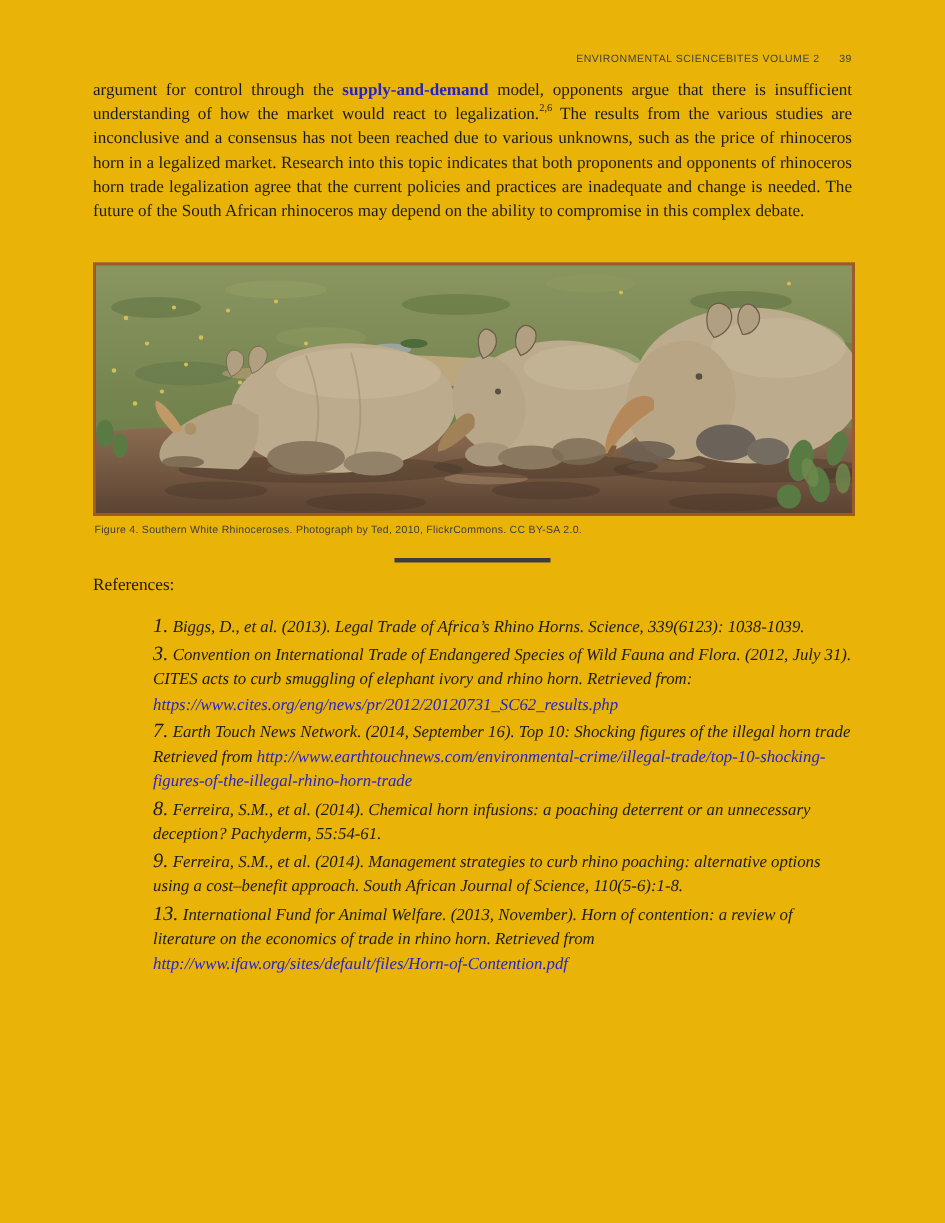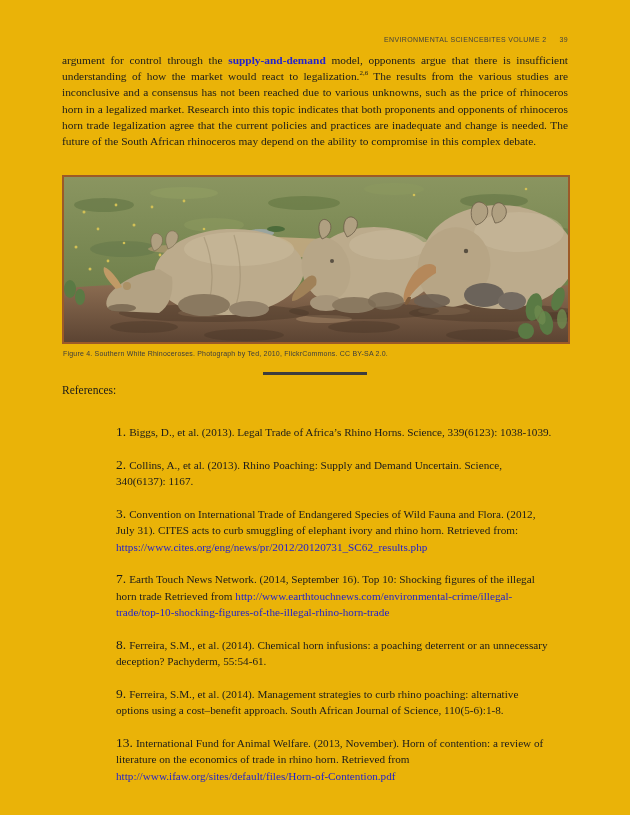--- a/index.html
+++ b/index.html
@@ -26,21 +26,21 @@
     border:2px solid var(--photo-border,#9c5a28);box-sizing:border-box;background:#7e8c55;
   }
   .photo-frame svg{display:block;width:100%;height:100%;}
   .caption{
     position:absolute;left:63px;top:350px;width:470px;
     font-family:"Liberation Sans",sans-serif;font-size:7px;letter-spacing:.2px;color:#3c3c3c;
   }
   .divider{position:absolute;left:263px;top:372px;width:104px;height:3px;background:var(--divider,#3d3d3d);}
   .refs-heading{position:absolute;left:62px;top:384px;margin:0;font-size:11.5px;font-weight:normal;}
   .refs-list{position:absolute;left:100px;top:408px;width:470px;font-size:11.2px;line-height:16.5px;}
-  .ref-item{margin:16px;}
+  .ref-item{margin:2px;font-style:italic;}
   .ref-num{font-size:13.5px;line-height:1;margin-right:3px;}
 </style>
 </head>
 <body>
 
 <div class="page">
 
   <div class="page-header">
     <span>ENVIRONMENTAL SCIENCEBITES VOLUME 2</span>
     <span>39</span>
@@ -174,21 +174,20 @@
   </figure>
 
   <div class="caption">Figure 4. Southern White Rhinoceroses. Photograph by Ted, 2010, FlickrCommons. CC BY-SA 2.0.</div>
 
   <div class="divider"></div>
 
   <p class="refs-heading">References:</p>
 
   <div class="refs-list">
       <p class="ref-item"><span class="ref-num">1.</span><span class="seg-plain">Biggs, D., et al. (2013). Legal Trade of Africa’s Rhino Horns. Science, 339(6123): 1038-1039.</span></p>
-      <p class="ref-item"><span class="ref-num">2.</span><span class="seg-plain">Collins, A., et al. (2013). Rhino Poaching: Supply and Demand Uncertain. Science, 340(6137): 1167.</span></p>
       <p class="ref-item"><span class="ref-num">3.</span><span class="seg-plain">Convention on International Trade of Endangered Species of Wild Fauna and Flora. (2012, July 31). CITES acts to curb smuggling of elephant ivory and rhino horn. Retrieved from: </span><a class="seg-link" href="#">https://www.cites.org/eng/news/pr/2012/20120731_SC62_results.php</a></p>
       <p class="ref-item"><span class="ref-num">7.</span><span class="seg-plain">Earth Touch News Network. (2014, September 16). Top 10: Shocking figures of the illegal horn trade Retrieved from </span><a class="seg-link" href="#">http://www.earthtouchnews.com/environmental-crime/illegal-trade/top-10-shocking-figures-of-the-illegal-rhino-horn-trade</a></p>
       <p class="ref-item"><span class="ref-num">8.</span><span class="seg-plain">Ferreira, S.M., et al. (2014). Chemical horn infusions: a poaching deterrent or an unnecessary deception? Pachyderm, 55:54-61.</span></p>
       <p class="ref-item"><span class="ref-num">9.</span><span class="seg-plain">Ferreira, S.M., et al. (2014). Management strategies to curb rhino poaching: alternative options using a cost–benefit approach. South African Journal of Science, 110(5-6):1-8.</span></p>
       <p class="ref-item"><span class="ref-num">13.</span><span class="seg-plain">International Fund for Animal Welfare. (2013, November). Horn of contention: a review of literature on the economics of trade in rhino horn. Retrieved from </span><a class="seg-link" href="#">http://www.ifaw.org/sites/default/files/Horn-of-Contention.pdf</a></p>
     </div>
 
 </div>
 
 </body></html>

